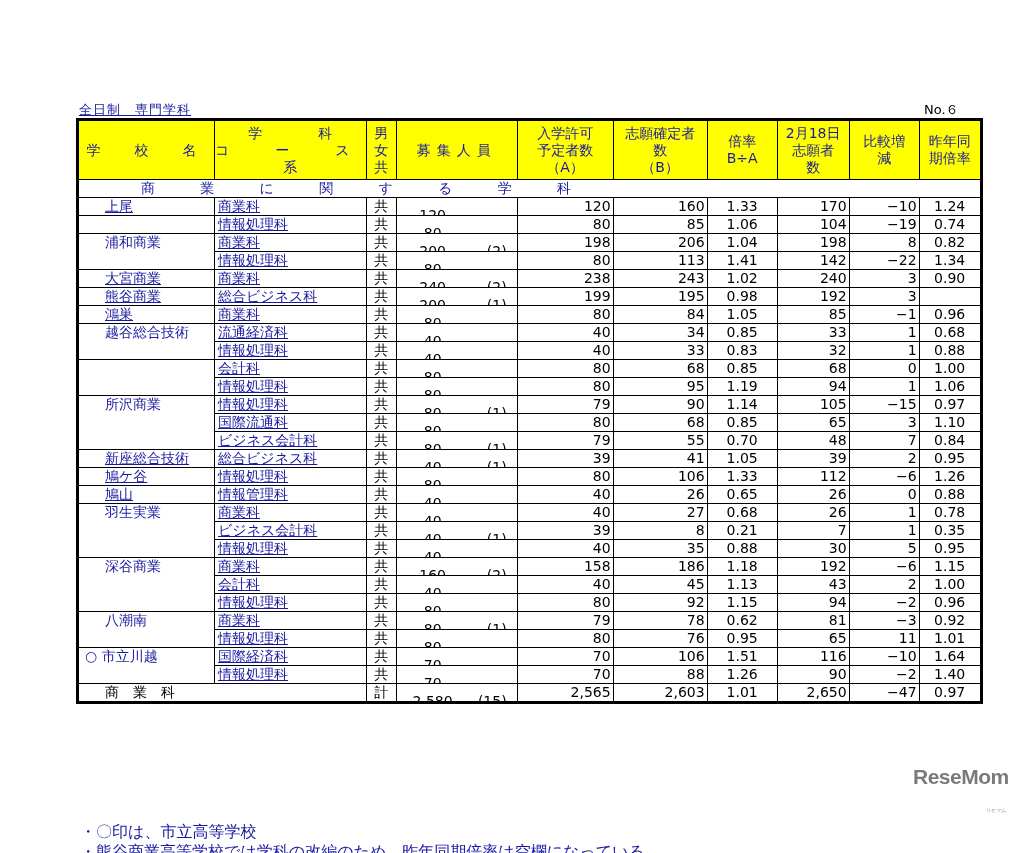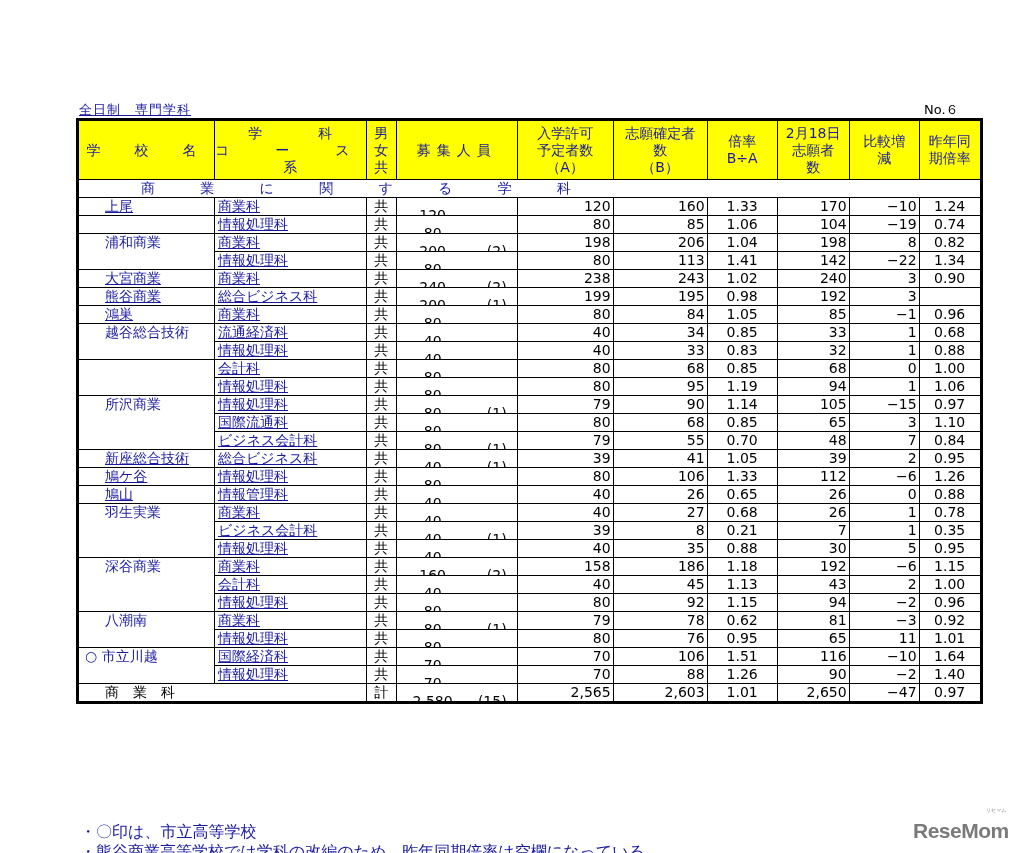--- a/index.html
+++ b/index.html
@@ -28,21 +28,21 @@
   .c-course { color: #1a1aa0; text-decoration: underline; padding-left: 3px !important; }
   .c-gender { text-align: center; color: #000; }
   .c-rec { position: relative; }
   .rec-n { position: absolute; left: 0; width: 72px; text-align: center; }
   .rec-p { position: absolute; right: 10px; }
   .num { text-align: right; padding-right: 2px !important; }
   .ctr { text-align: center; }
   .total td { border-top: 3px double #000; }
   .total .c-label { color: #000; padding-left: 26px !important; letter-spacing: 14px; }
   .notes { position: absolute; left: 80px; top: 822px; font-size: 16px; color: #1a1aa0; line-height: 20px; }
-  .logo { position: absolute; left: 913px; top: 819px; font-size: 21px; font-weight: bold; color: #7a7a7a;
+  .logo { position: absolute; left: 913px; top: 765px; font-size: 21px; font-weight: bold; color: #7a7a7a;
           font-family: "Liberation Sans", sans-serif; letter-spacing: -0.5px; }
   .logo-small { position: absolute; left: 986px; top: 807px; font-size: 5px; color: #888; }
 </style>
 </head>
 <body>
 
 <div class="title-left">全日制　専門学科</div>
 <div class="title-right">No.６</div>
 
 <table class="main">

